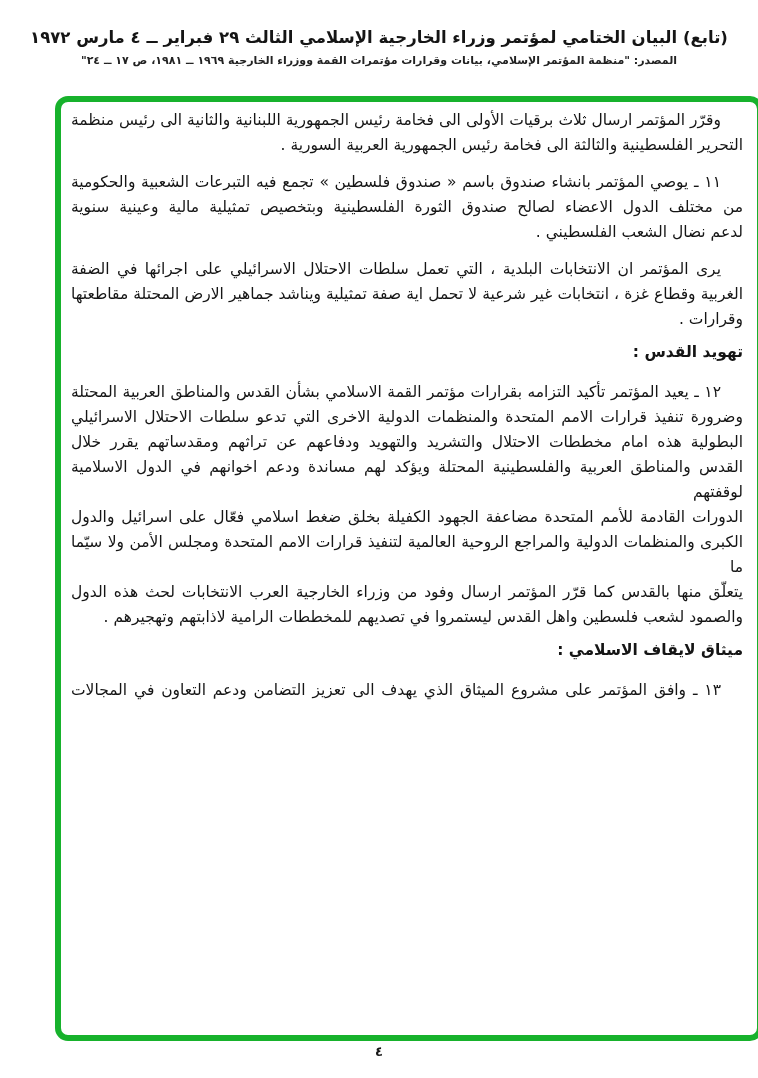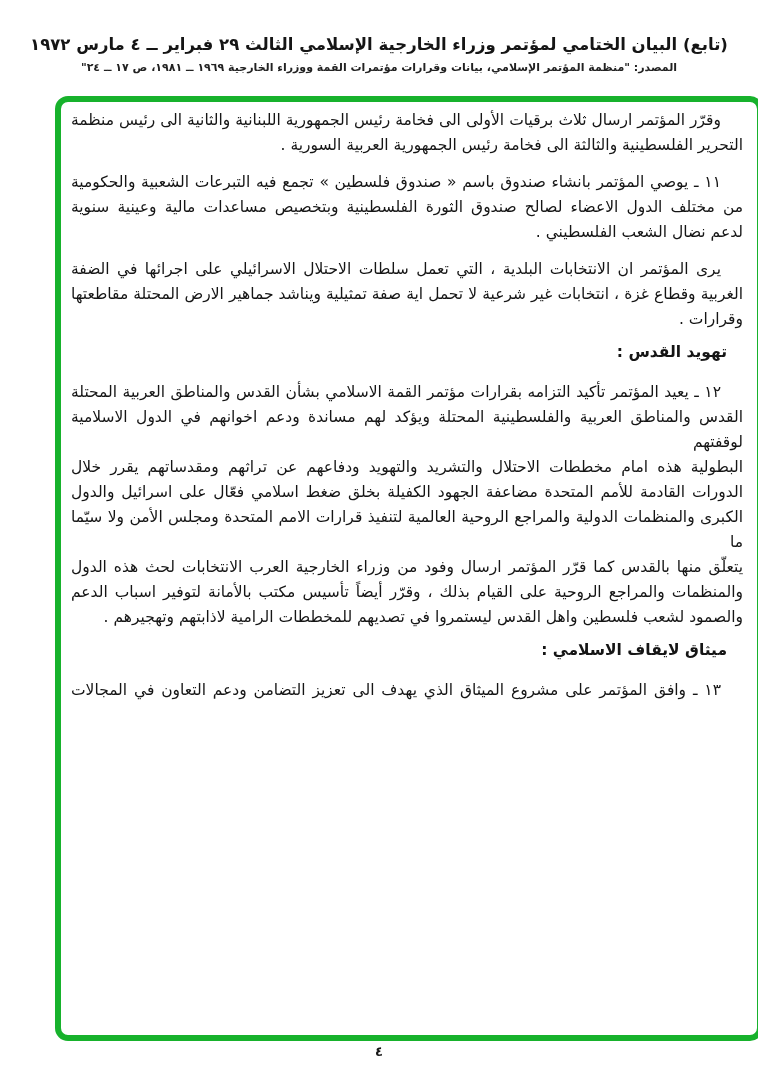--- a/index.html
+++ b/index.html
@@ -7,21 +7,21 @@
     width: 758px; height: 1078px;
     background: #ffffff;
     position: relative;
     font-family: "DejaVu Sans", "Liberation Serif", sans-serif;
     color: #151515;
     overflow: hidden;
   }
   .page-header {
     direction: rtl;
     text-align: center;
-    padding-top: 35px;
+    padding-top: 28px;
   }
   .doc-title {
     font-size: 16.5px;
     font-weight: bold;
     letter-spacing: 0;
   }
   .doc-source {
     font-size: 11px;
     font-weight: bold;
     margin-top: 7px;
@@ -42,21 +42,21 @@
   .doc-body {
     direction: rtl;
     padding: 6px 14px 6px 10px;
     font-size: 15.5px;
     line-height: 25px;
   }
   .para { margin: 12px 0 0 0; }
   .para:first-child { margin-top: 0; }
   .heading {
     font-weight: bold;
-    margin: 8px 16px 15px 0;
+    margin: 8px 0 15px 0;
   }
   .line {
     text-align: justify;
     text-align-last: justify;
     white-space: normal;
   }
   .line.endline {
     text-align: left;
     text-align-last: right;
   }
@@ -79,37 +79,37 @@
 </header>
 
 <div class="green-box" style="border-color: rgb(23, 178, 44);">
   <div class="doc-body" id="doc-body">
       <div class="para">
         <div class="line first">وقرّر المؤتمر ارسال ثلاث برقيات الأولى الى فخامة رئيس الجمهورية اللبنانية والثانية الى رئيس منظمة</div>
         <div class="line endline">التحرير الفلسطينية والثالثة الى فخامة رئيس الجمهورية العربية السورية .</div>
       </div>
       <div class="para">
         <div class="line first">١١ ـ يوصي المؤتمر بانشاء صندوق باسم « صندوق فلسطين » تجمع فيه التبرعات الشعبية والحكومية</div>
-        <div class="line">من مختلف الدول الاعضاء لصالح صندوق الثورة الفلسطينية وبتخصيص مساعدات مالية وعينية سنوية</div>
+        <div class="line">من مختلف الدول الاعضاء لصالح صندوق الثورة الفلسطينية وبتخصيص تمثيلية مالية وعينية سنوية</div>
         <div class="line endline">لدعم نضال الشعب الفلسطيني .</div>
       </div>
       <div class="para">
         <div class="line first">يرى المؤتمر ان الانتخابات البلدية ، التي تعمل سلطات الاحتلال الاسرائيلي على اجرائها في الضفة</div>
         <div class="line">الغربية وقطاع غزة ، انتخابات غير شرعية لا تحمل اية صفة تمثيلية ويناشد جماهير الارض المحتلة مقاطعتها</div>
         <div class="line endline">وقرارات .</div>
       </div>
       <div class="heading">تهويد القدس :</div>
       <div class="para">
         <div class="line first">١٢ ـ يعيد المؤتمر تأكيد التزامه بقرارات مؤتمر القمة الاسلامي بشأن القدس والمناطق العربية المحتلة</div>
+        <div class="line">وضرورة تنفيذ قرارات الامم المتحدة والمنظمات الدولية الاخرى التي تدعو سلطات الاحتلال الاسرائيلي</div>
+        <div class="line">البطولية هذه امام مخططات الاحتلال والتشريد والتهويد ودفاعهم عن تراثهم ومقدساتهم يقرر خلال</div>
         <div class="line">القدس والمناطق العربية والفلسطينية المحتلة ويؤكد لهم مساندة ودعم اخوانهم في الدول الاسلامية لوقفتهم</div>
-        <div class="line">البطولية هذه امام مخططات الاحتلال والتشريد والتهويد ودفاعهم عن تراثهم ومقدساتهم يقرر خلال</div>
         <div class="line">الدورات القادمة للأمم المتحدة مضاعفة الجهود الكفيلة بخلق ضغط اسلامي فعّال على اسرائيل والدول</div>
         <div class="line">الكبرى والمنظمات الدولية والمراجع الروحية العالمية لتنفيذ قرارات الامم المتحدة ومجلس الأمن ولا سيّما ما</div>
         <div class="line">يتعلّق منها بالقدس كما قرّر المؤتمر ارسال وفود من وزراء الخارجية العرب الانتخابات لحث هذه الدول</div>
-        <div class="line">والمنظمات والمراجع الروحية على القيام بذلك ، وقرّر أيضاً تأسيس مكتب بالأمانة لتوفير اسباب الدعم</div>
         <div class="line endline">والصمود لشعب فلسطين واهل القدس ليستمروا في تصديهم للمخططات الرامية لاذابتهم وتهجيرهم .</div>
       </div>
       <div class="heading">ميثاق لايقاف الاسلامي :</div>
       <div class="para">
         <div class="line first">١٣ ـ وافق المؤتمر على مشروع الميثاق الذي يهدف الى تعزيز التضامن ودعم التعاون في المجالات</div>
       </div>
     </div>
 </div>
 
 <div class="page-number">٤</div>

